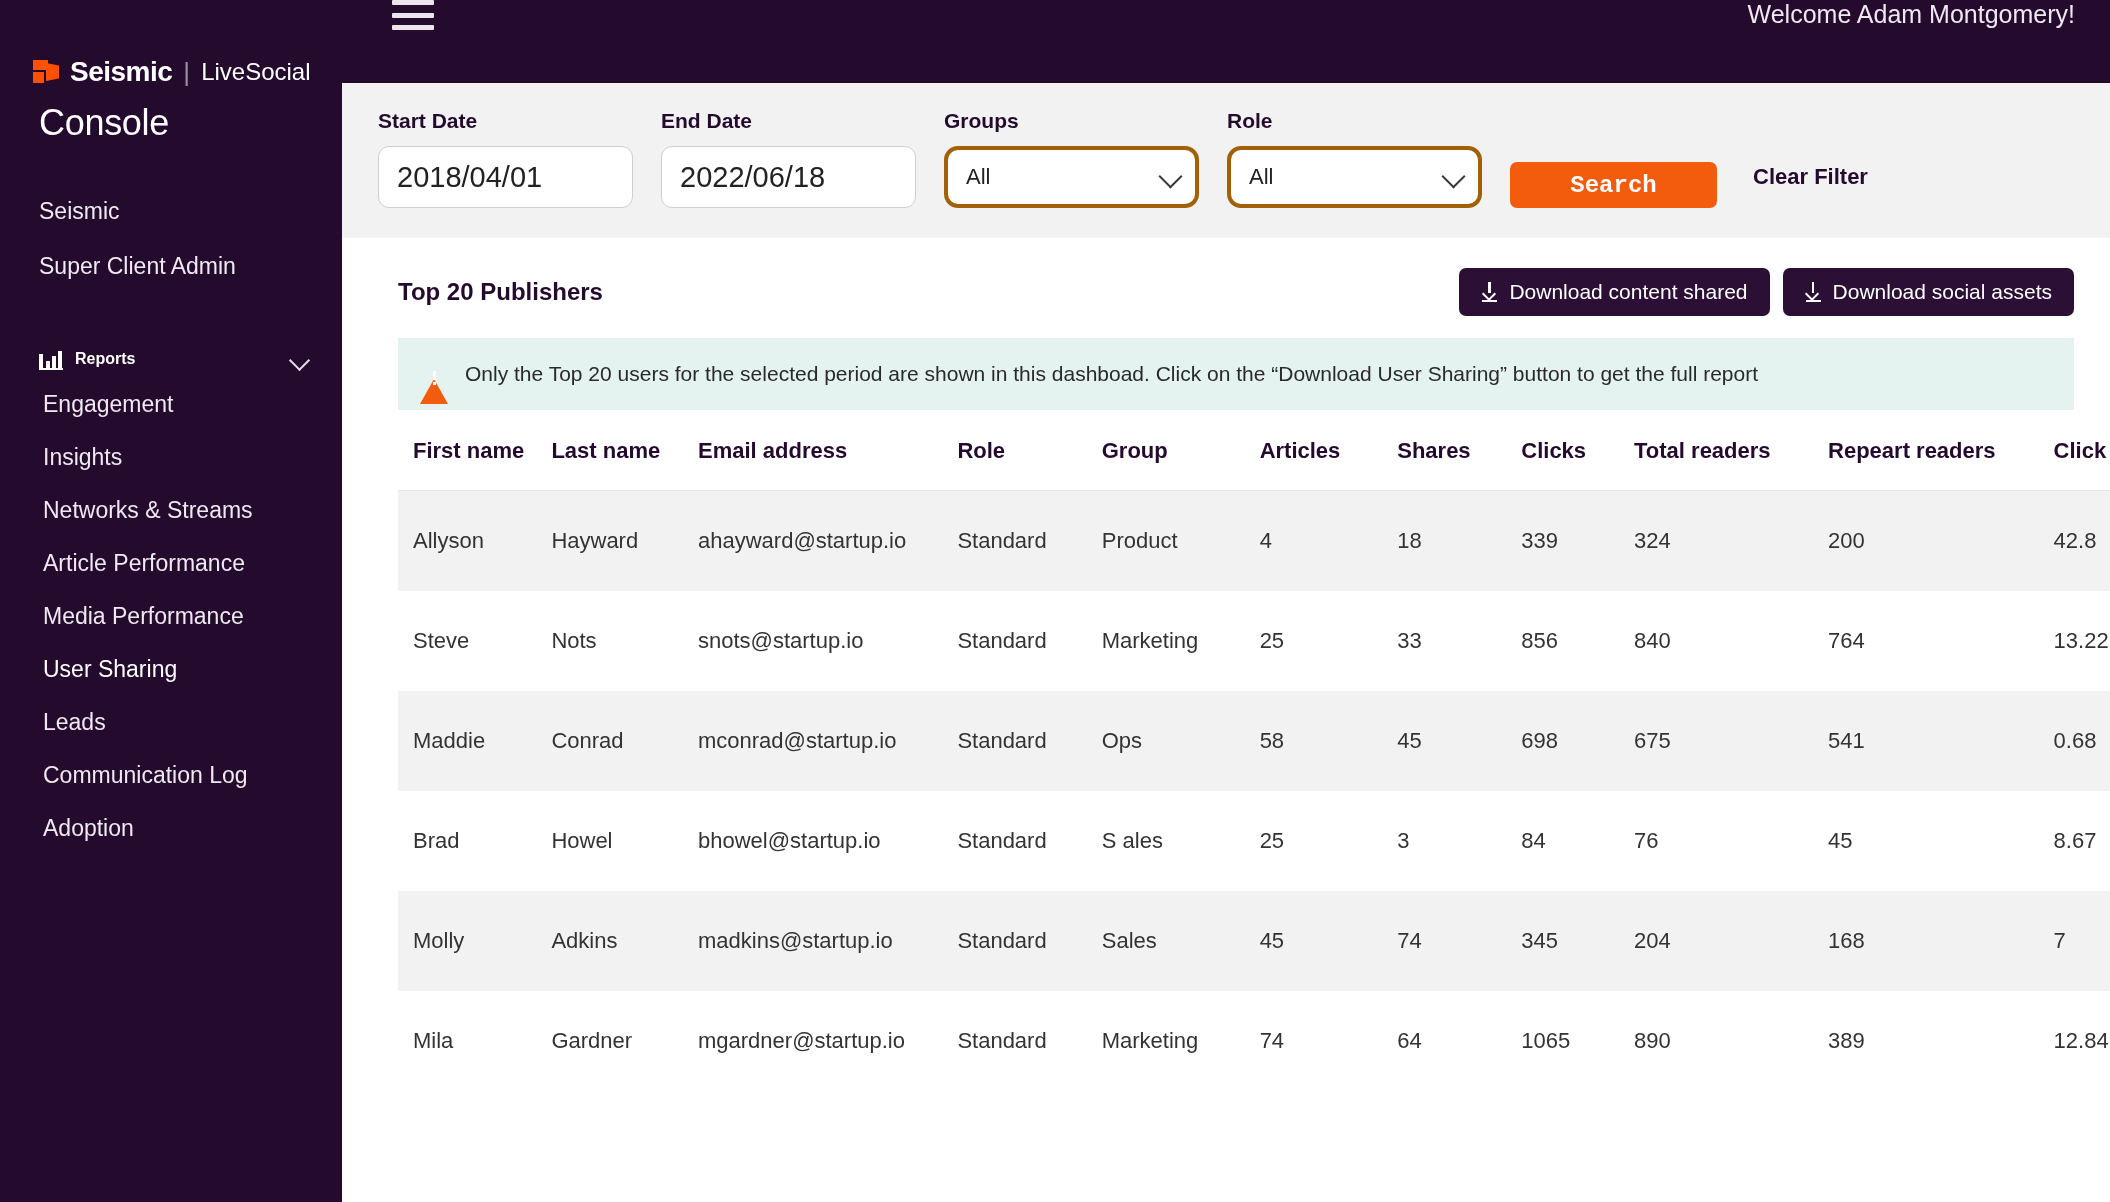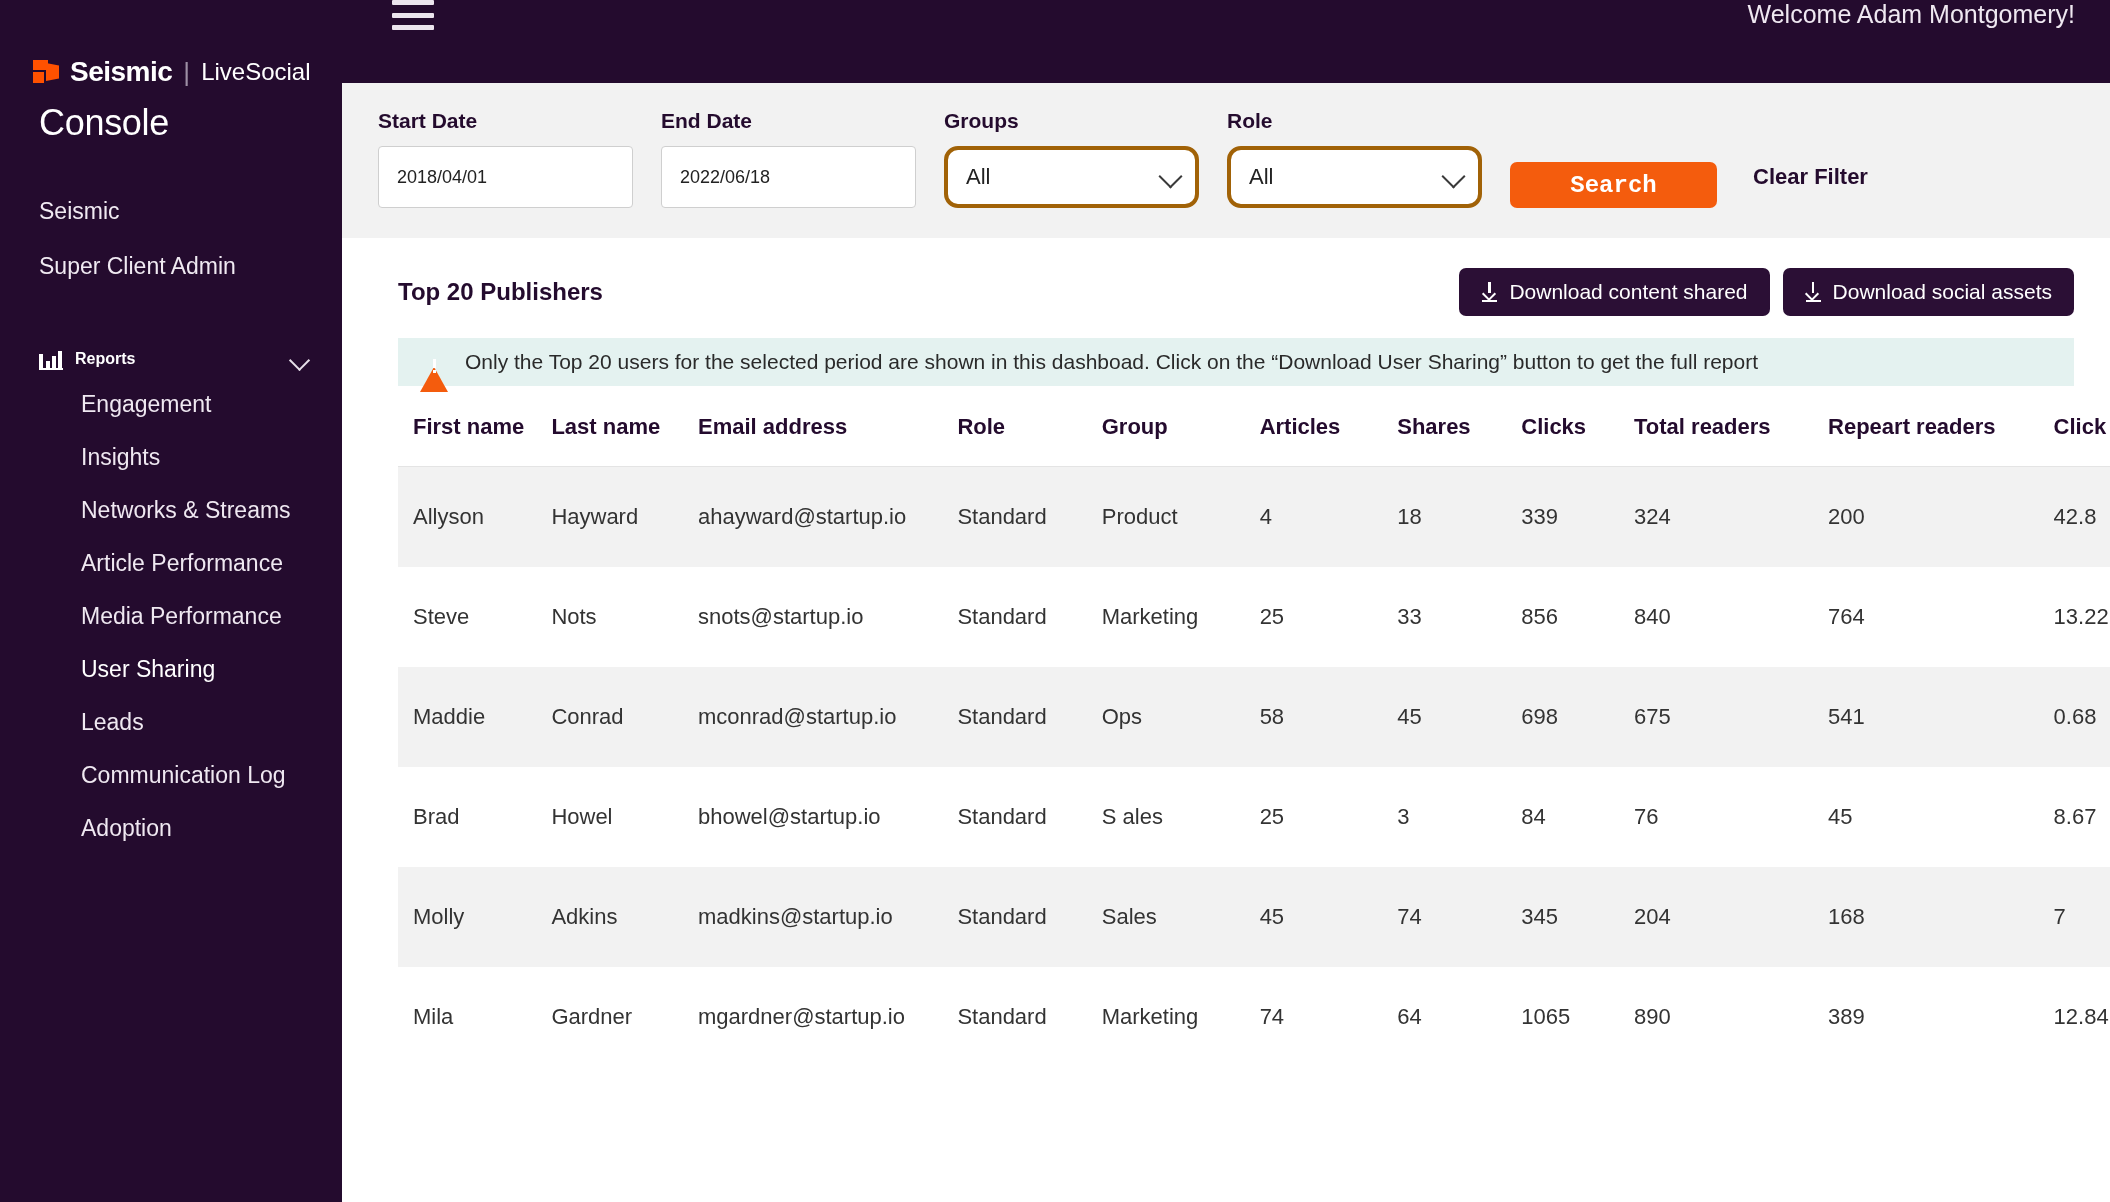--- a/index.html
+++ b/index.html
@@ -56,21 +56,21 @@
   .chart-icon i:nth-child(3) { left: 13px; height: 14px; }
   .chart-icon i:nth-child(4) { left: 19px; height: 19px; }
   .chart-icon .base { position: absolute; left: 0; bottom: 0; width: 24px; height: 2px; background: #fff; }
   .chev { width: 22px; height: 12px; position: relative; }
   .chev::before {
     content: ""; position: absolute; left: 2px; top: 0;
     width: 13px; height: 13px; border-right: 2.5px solid #e6dfe9; border-bottom: 2.5px solid #e6dfe9;
     transform: rotate(45deg);
   }
   .nav-sub {
-    color: #efe8f1; font-size: 23px; padding: 13px 0 13px 81px; cursor: pointer;
+    color: #efe8f1; font-size: 23px; padding: 13px 0 13px 43px; cursor: pointer;
   }
   .nav-sub.active { color: #ffffff; font-weight: normal; }
 
   
   .main { flex: 1; display: flex; flex-direction: column; height: 1202px; min-width: 0; }
   .topbar {
     height: 83px; background: #240B2E; display: flex; align-items: flex-start;
     padding: 0 35px 0 22px; flex: 0 0 auto;
   }
   .hamburger { width: 42px; height: 30px; display: flex; flex-direction: column; justify-content: space-between; cursor: pointer; margin-left: 28px; }
@@ -80,22 +80,22 @@
   .content { flex: 1; background: #fff; overflow: hidden; }
 
   
   .filterbar {
     background: #F2F2F2; padding: 26px 36px 30px 36px;
     display: flex; align-items: flex-end; gap: 28px;
   }
   .field { display: flex; flex-direction: column; }
   .field-label { font-size: 21px; font-weight: bold; color: #240B2E; margin-bottom: 13px; }
   .text-input {
-    width: 255px; height: 62px; background: #fff; border: 1px solid #cfcfcf; border-radius: 4px;
-    font-size: 18px; color: #222; padding: 0 18px; font-family: "Liberation Sans", sans-serif;
+    width: 255px; height: 62px; background: #fff; border: 1px solid #cfcfcf; border-radius: 11px;
+    font-size: 29px; color: #222; padding: 0 18px; font-family: "Liberation Sans", sans-serif;
   }
   .select-wrap { position: relative; }
   .select-input {
     width: 255px; height: 62px; background: #fff; border: 4px solid #a16207; border-radius: 14px;
     font-size: 22px; color: #222; padding: 0 46px 0 18px; display: flex; align-items: center; cursor: pointer; text-align: right;
   }
   .select-chev {
     position: absolute; right: 20px; top: 22px; width: 17px; height: 17px;
     border-right: 2.5px solid #3a3a3a; border-bottom: 2.5px solid #3a3a3a; transform: rotate(45deg);
   }
@@ -120,21 +120,21 @@
   .dl-icon { display: inline-block; width: 17px; height: 20px; position: relative; }
   .dl-icon .sh { position: absolute; left: 7px; top: 0; width: 2.5px; height: 11px; background: #fff; }
   .dl-icon .hd {
     position: absolute; left: 2.5px; top: 7px; width: 10px; height: 10px;
     border-right: 2.5px solid #fff; border-bottom: 2.5px solid #fff; transform: rotate(45deg);
   }
   .dl-icon .bs { position: absolute; left: 1px; bottom: 0; width: 15px; height: 2.5px; background: #fff; }
 
   
   .alert {
-    background: #E4F2F0; margin: 0 36px 0 56px; height: 48px;
+    background: #E4F2F0; margin: 0 36px 0 56px; height: 72px;
     display: flex; align-items: center; padding: 0 22px; gap: 17px;
   }
   .warn-icon { width: 28px; height: 25px; position: relative; flex: 0 0 auto; }
   .warn-tri {
     width: 0; height: 0; border-left: 14px solid transparent; border-right: 14px solid transparent;
     border-bottom: 25px solid #F45C0D;
   }
   .warn-bang {
     position: absolute; left: 12.5px; top: 9px; width: 3px; height: 9px; background: #fff;
   }

